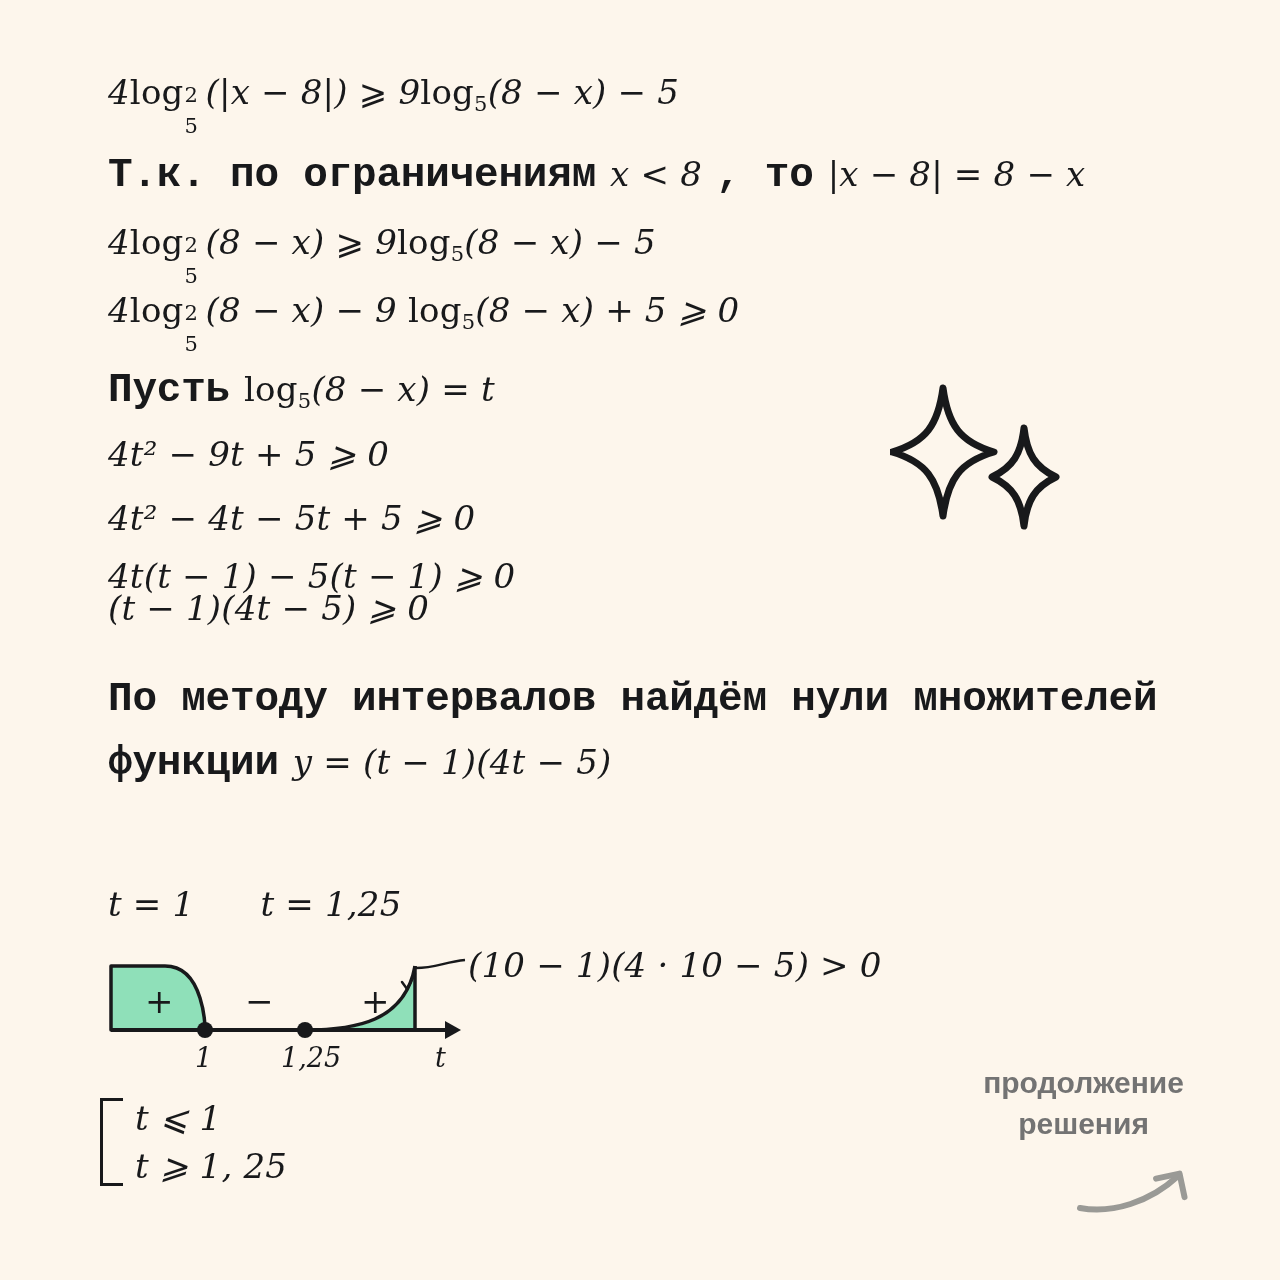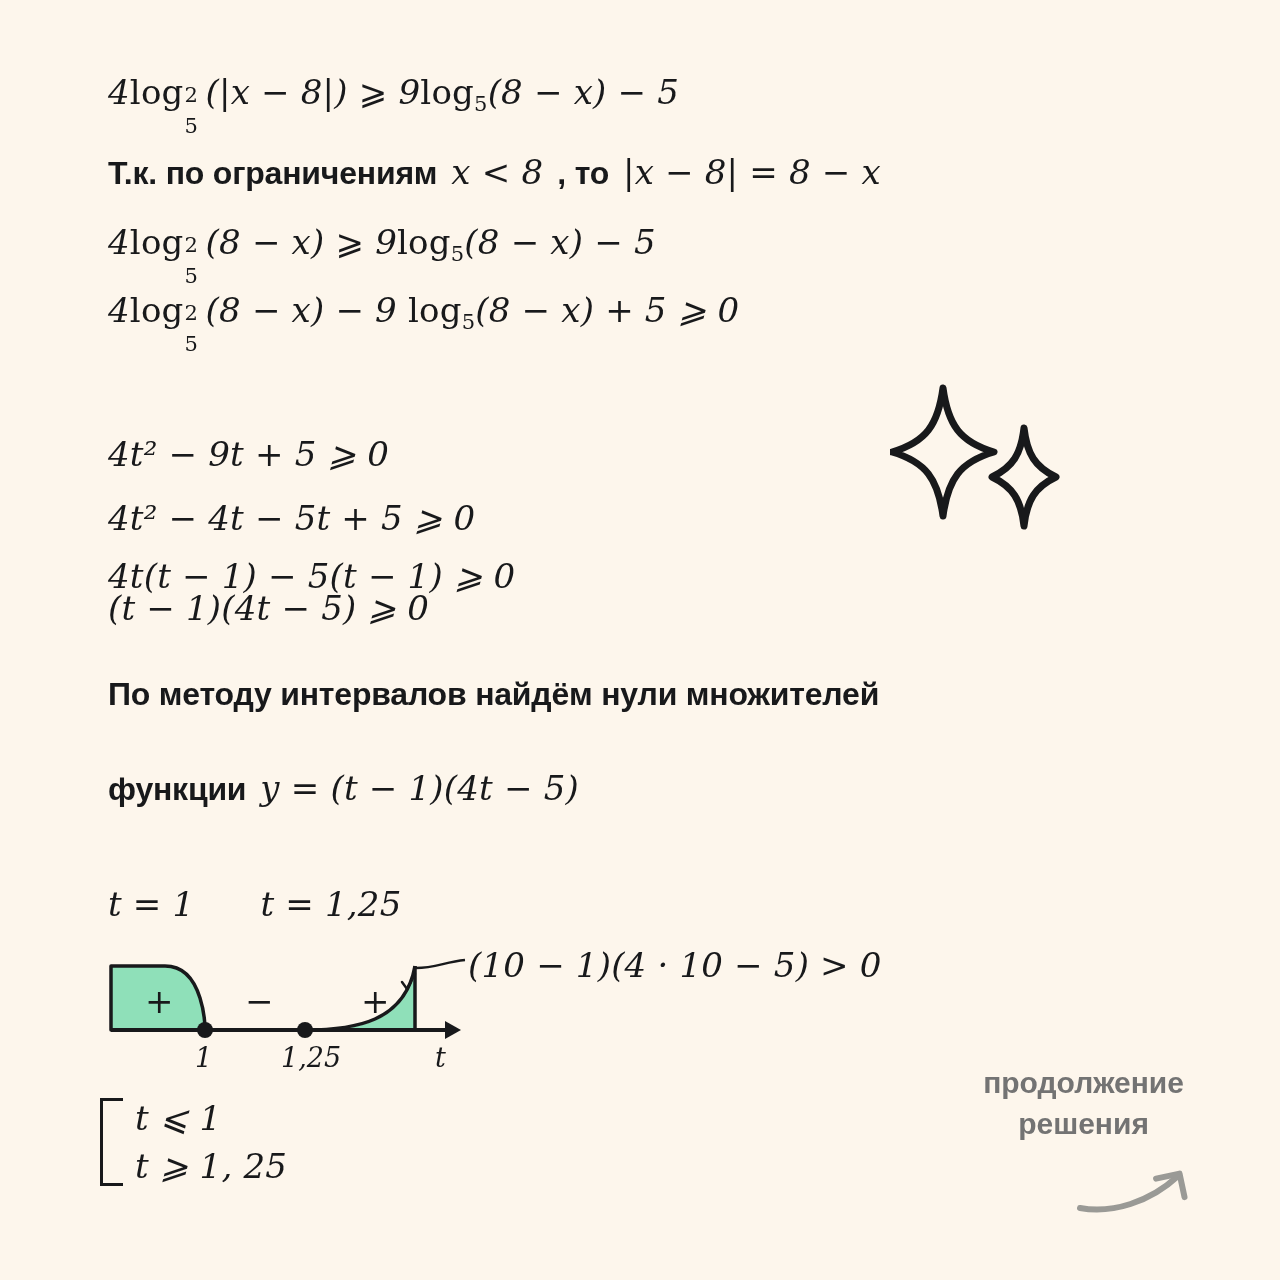--- a/index.html
+++ b/index.html
@@ -24,23 +24,23 @@
   
   .math {
     font-family: "DejaVu Serif", serif;
     font-style: italic;
     font-size: 34px;
     letter-spacing: 0.2px;
     white-space: nowrap;
   }
   .math .up { font-style: normal; }
   .txt {
-    font-family: Liberation Sans, sans-serif;
+    font-family: Liberation Mono, monospace;
     font-weight: 700;
-    font-size: 32px;
+    font-size: 41px;
     letter-spacing: -0.2px;
     white-space: nowrap;
   }
   .row {
     position: absolute;
     display: flex;
     align-items: baseline;
     gap: 14px;
   }
   sub {
@@ -179,38 +179,44 @@
     </span>
   </div>
 
   <div class="row" style="left:108px; top:290px;">
     <span class="math">
       <span>4</span><span class="logsq"><span class="up">log</span><span class="ss"><i class="top">2</i><i class="bot">5</i></span>&nbsp;&nbsp;<span>(8 − x) − 9</span></span>
       <span class="up">log</span><sub>5</sub><span>(8 − x) + 5 ⩾ 0</span>
     </span>
   </div>
 
+  <div class="row" style="left:108px; top:367px;">
+    <span class="txt">Пусть</span>
+    <span class="math">
+      <span class="up">log</span><sub>5</sub><span>(8 − x) = t</span>
+    </span>
+  </div>
 
   <div class="row" style="left:108px; top:434px;">
     <span class="math">4t² − 9t + 5 ⩾ 0</span>
   </div>
   <div class="row" style="left:108px; top:498px;">
     <span class="math">4t² − 4t − 5t + 5 ⩾ 0</span>
   </div>
   <div class="row" style="left:108px; top:556px;">
     <span class="math">4t(t − 1) − 5(t − 1) ⩾ 0</span>
   </div>
   <div class="row" style="left:108px; top:588px;">
     <span class="math">(t − 1)(4t − 5) ⩾ 0</span>
   </div>
 
   <div class="row" style="left:108px; top:676px;">
     <span class="txt">По методу интервалов найдём нули множителей</span>
   </div>
-  <div class="row" style="left:108px; top:768px;">
+  <div class="row" style="left:108px; top:740px;">
     <span class="txt">функции</span>
     <span class="math">y = (t − 1)(4t − 5)</span>
   </div>
 
   <div class="row" style="left:108px; top:884px; gap:66px;">
     <span class="math">t = 1</span>
     <span class="math">t = 1,25</span>
   </div>
 
   <div class="sparkles">

